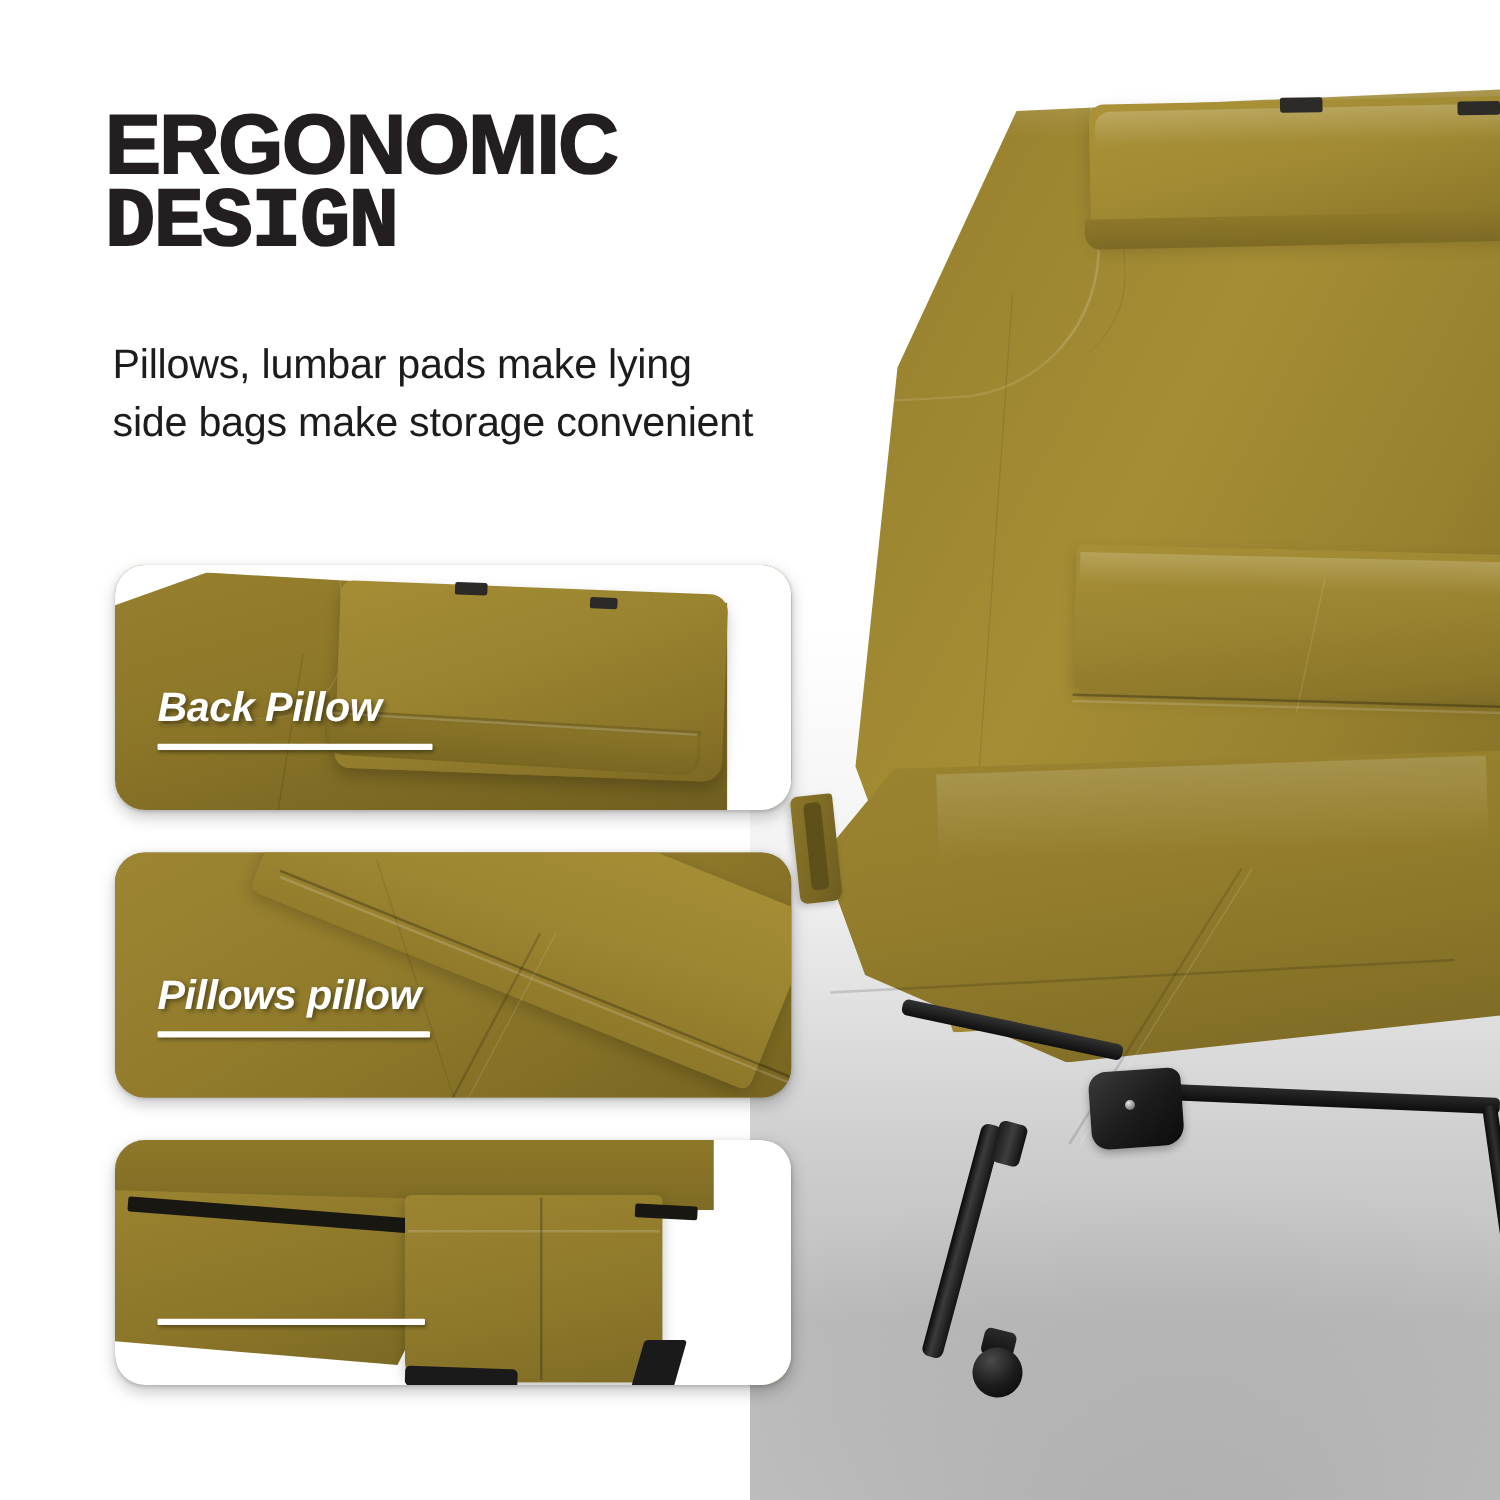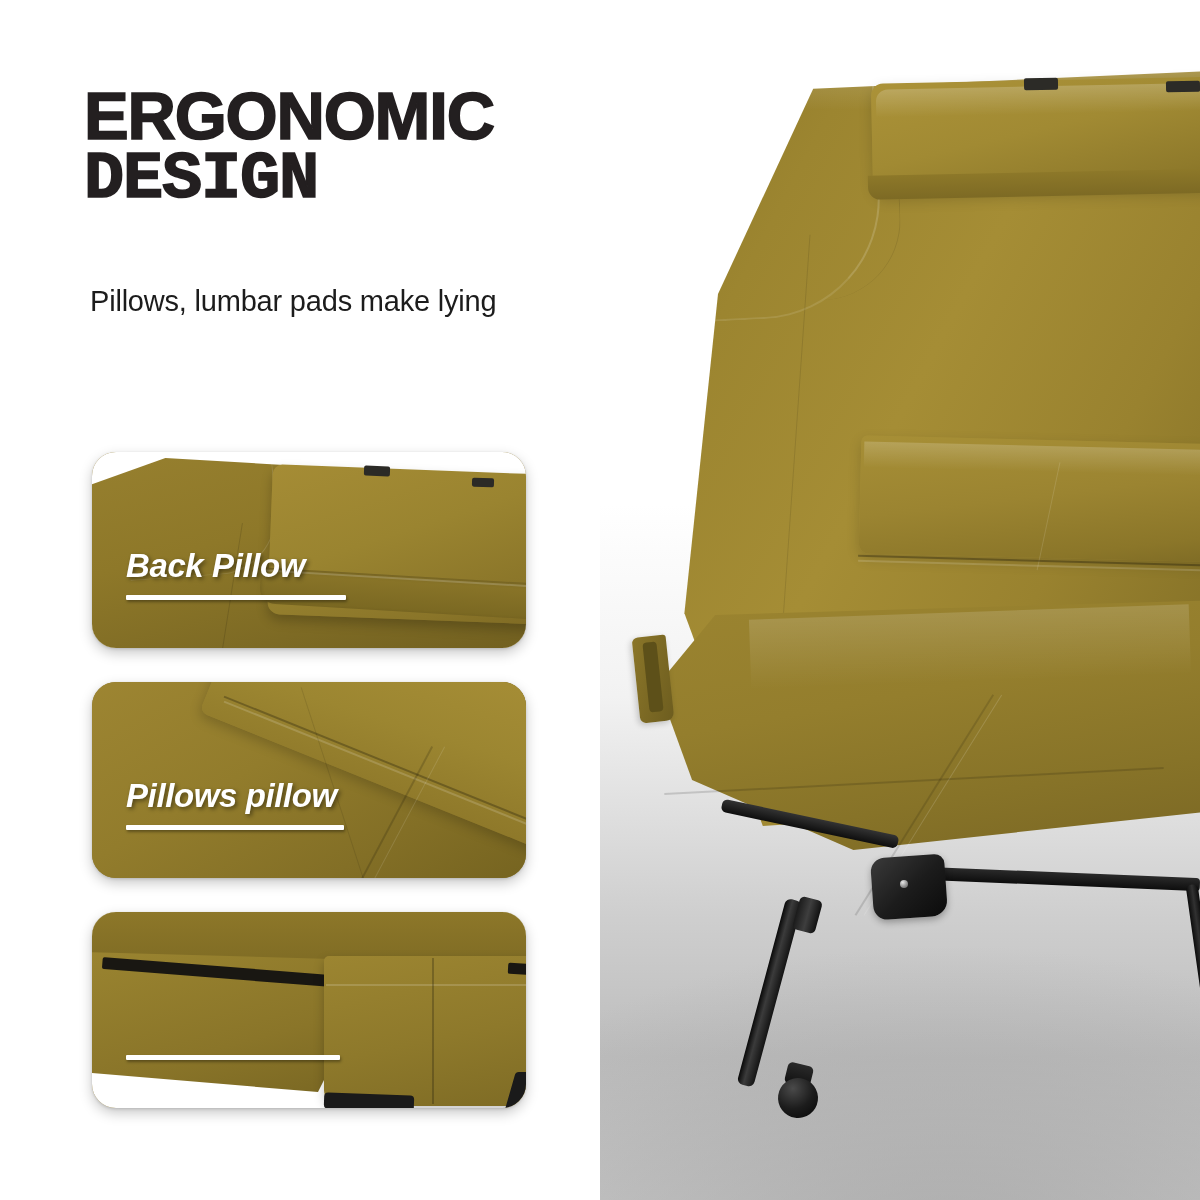--- a/index.html
+++ b/index.html
@@ -27,29 +27,29 @@
   .headline {
     position:absolute; left:84px; top:84px; width:520px;
     font-size:67px; line-height:.95; font-weight:bold;
     letter-spacing:-1.2px; color:#231f20;
     text-transform:uppercase;
     -webkit-text-stroke:1.6px #231f20;
   }
   .headline .l2 { display:block;font-family:Liberation Mono, monospace; }
 
   .subcopy {
-    position:absolute; left:90px; top:281px; width:580px;
-    font-size:29px; line-height:1.42; color:#1c1c1c;
+    position:absolute; left:90px; top:268px; width:580px;
+    font-size:33px; line-height:1.42; color:#1c1c1c;
     font-weight:400; letter-spacing:-.2px;
   }
   .subcopy span { display:block; }
 
   
   .card {
-    position:absolute; left:92px; width:434px; height:196px;
+    position:absolute; left:92px; width:541px; height:196px;
     border-radius:24px; overflow:hidden;
     background:#8c7528;
     box-shadow:0 5px 13px rgba(0,0,0,.22), 0 1px 3px rgba(0,0,0,.15);
   }
   #card1 { top:452px; }
   #card2 { top:682px; }
   #card3 { top:912px; }
 
   .card .photo { position:absolute; inset:0; }
 
@@ -358,20 +358,21 @@
   <div class="bg-base"></div>
   <div class="bg-photo"></div>
 
   <h1 class="headline">
     <span class="l1">ERGONOMIC</span>
     <span class="l2">DESIGN</span>
   </h1>
 
   <p class="subcopy">
     <span>Pillows, lumbar pads make lying</span>
+    <span>side bags make storage convenient</span>
   </p>
 
   <div class="card" id="card1">
     <div class="photo">
       <div class="c1-bg"></div>
       <div class="c1-fabric"></div>
       <div class="c1-seam1"></div>
       <div class="c1-seam2"></div>
       <div class="c1-pillow"></div>
       <div class="c1-pillow-lip"></div>

